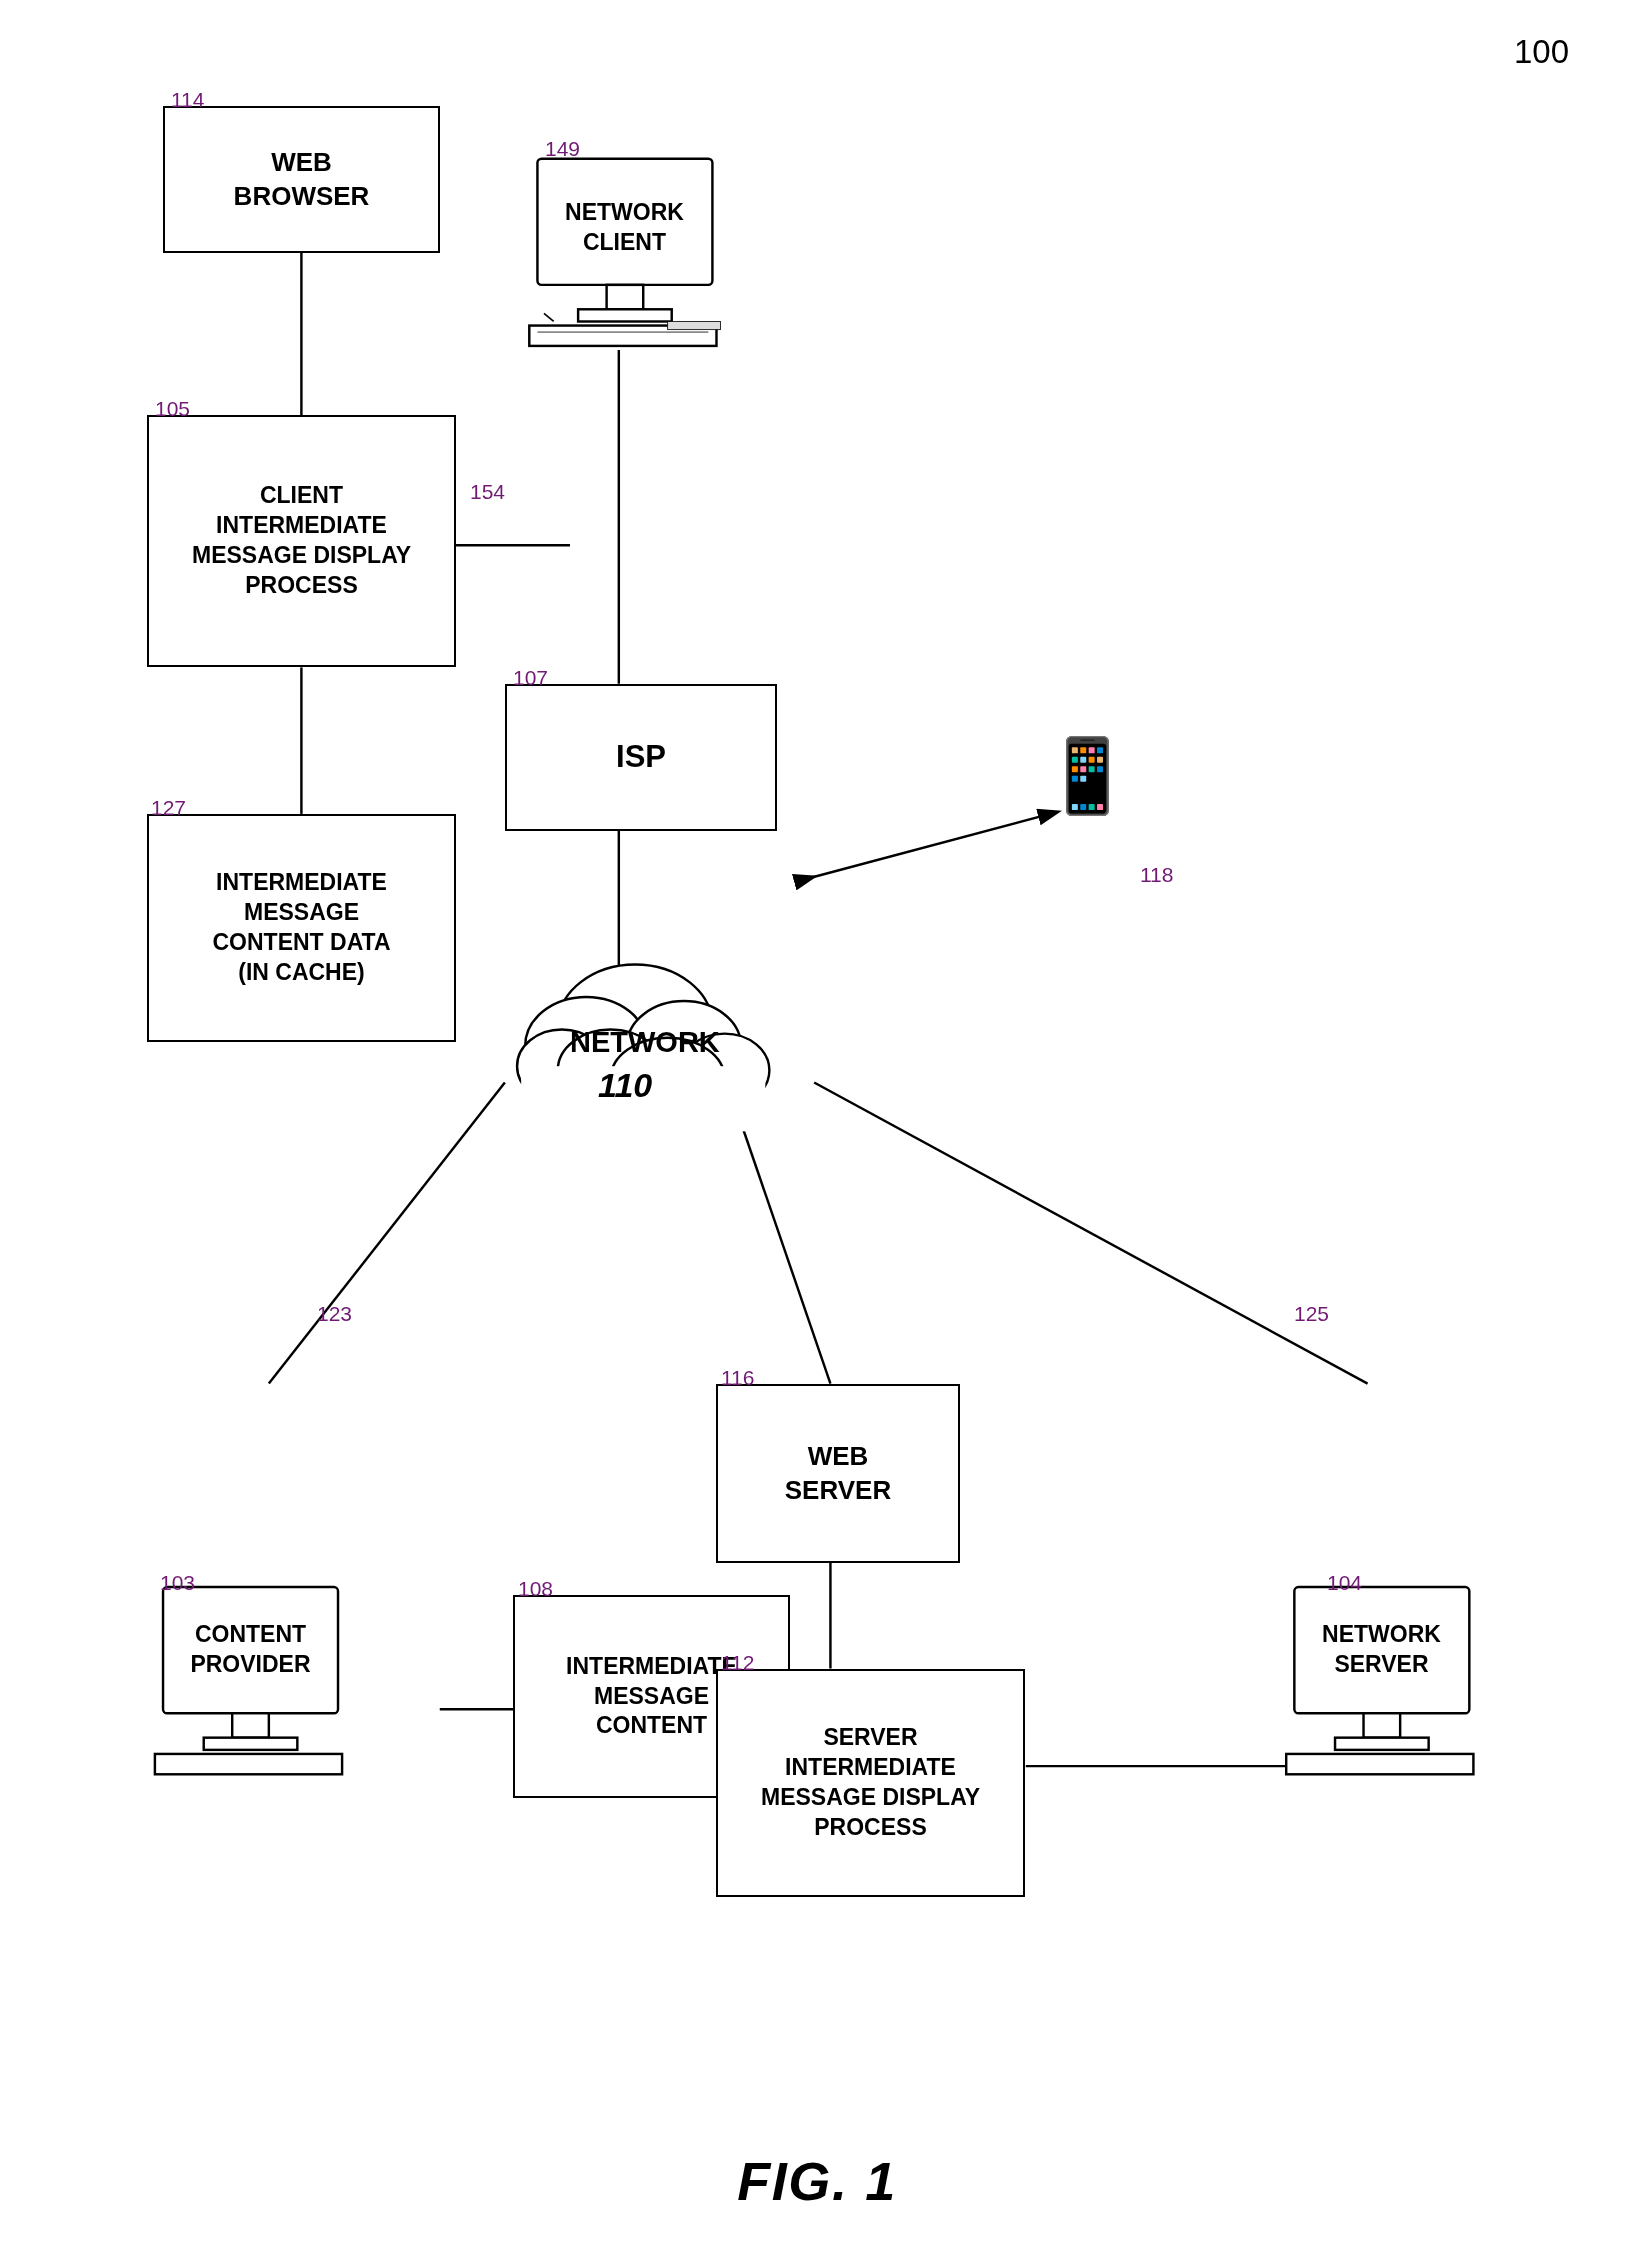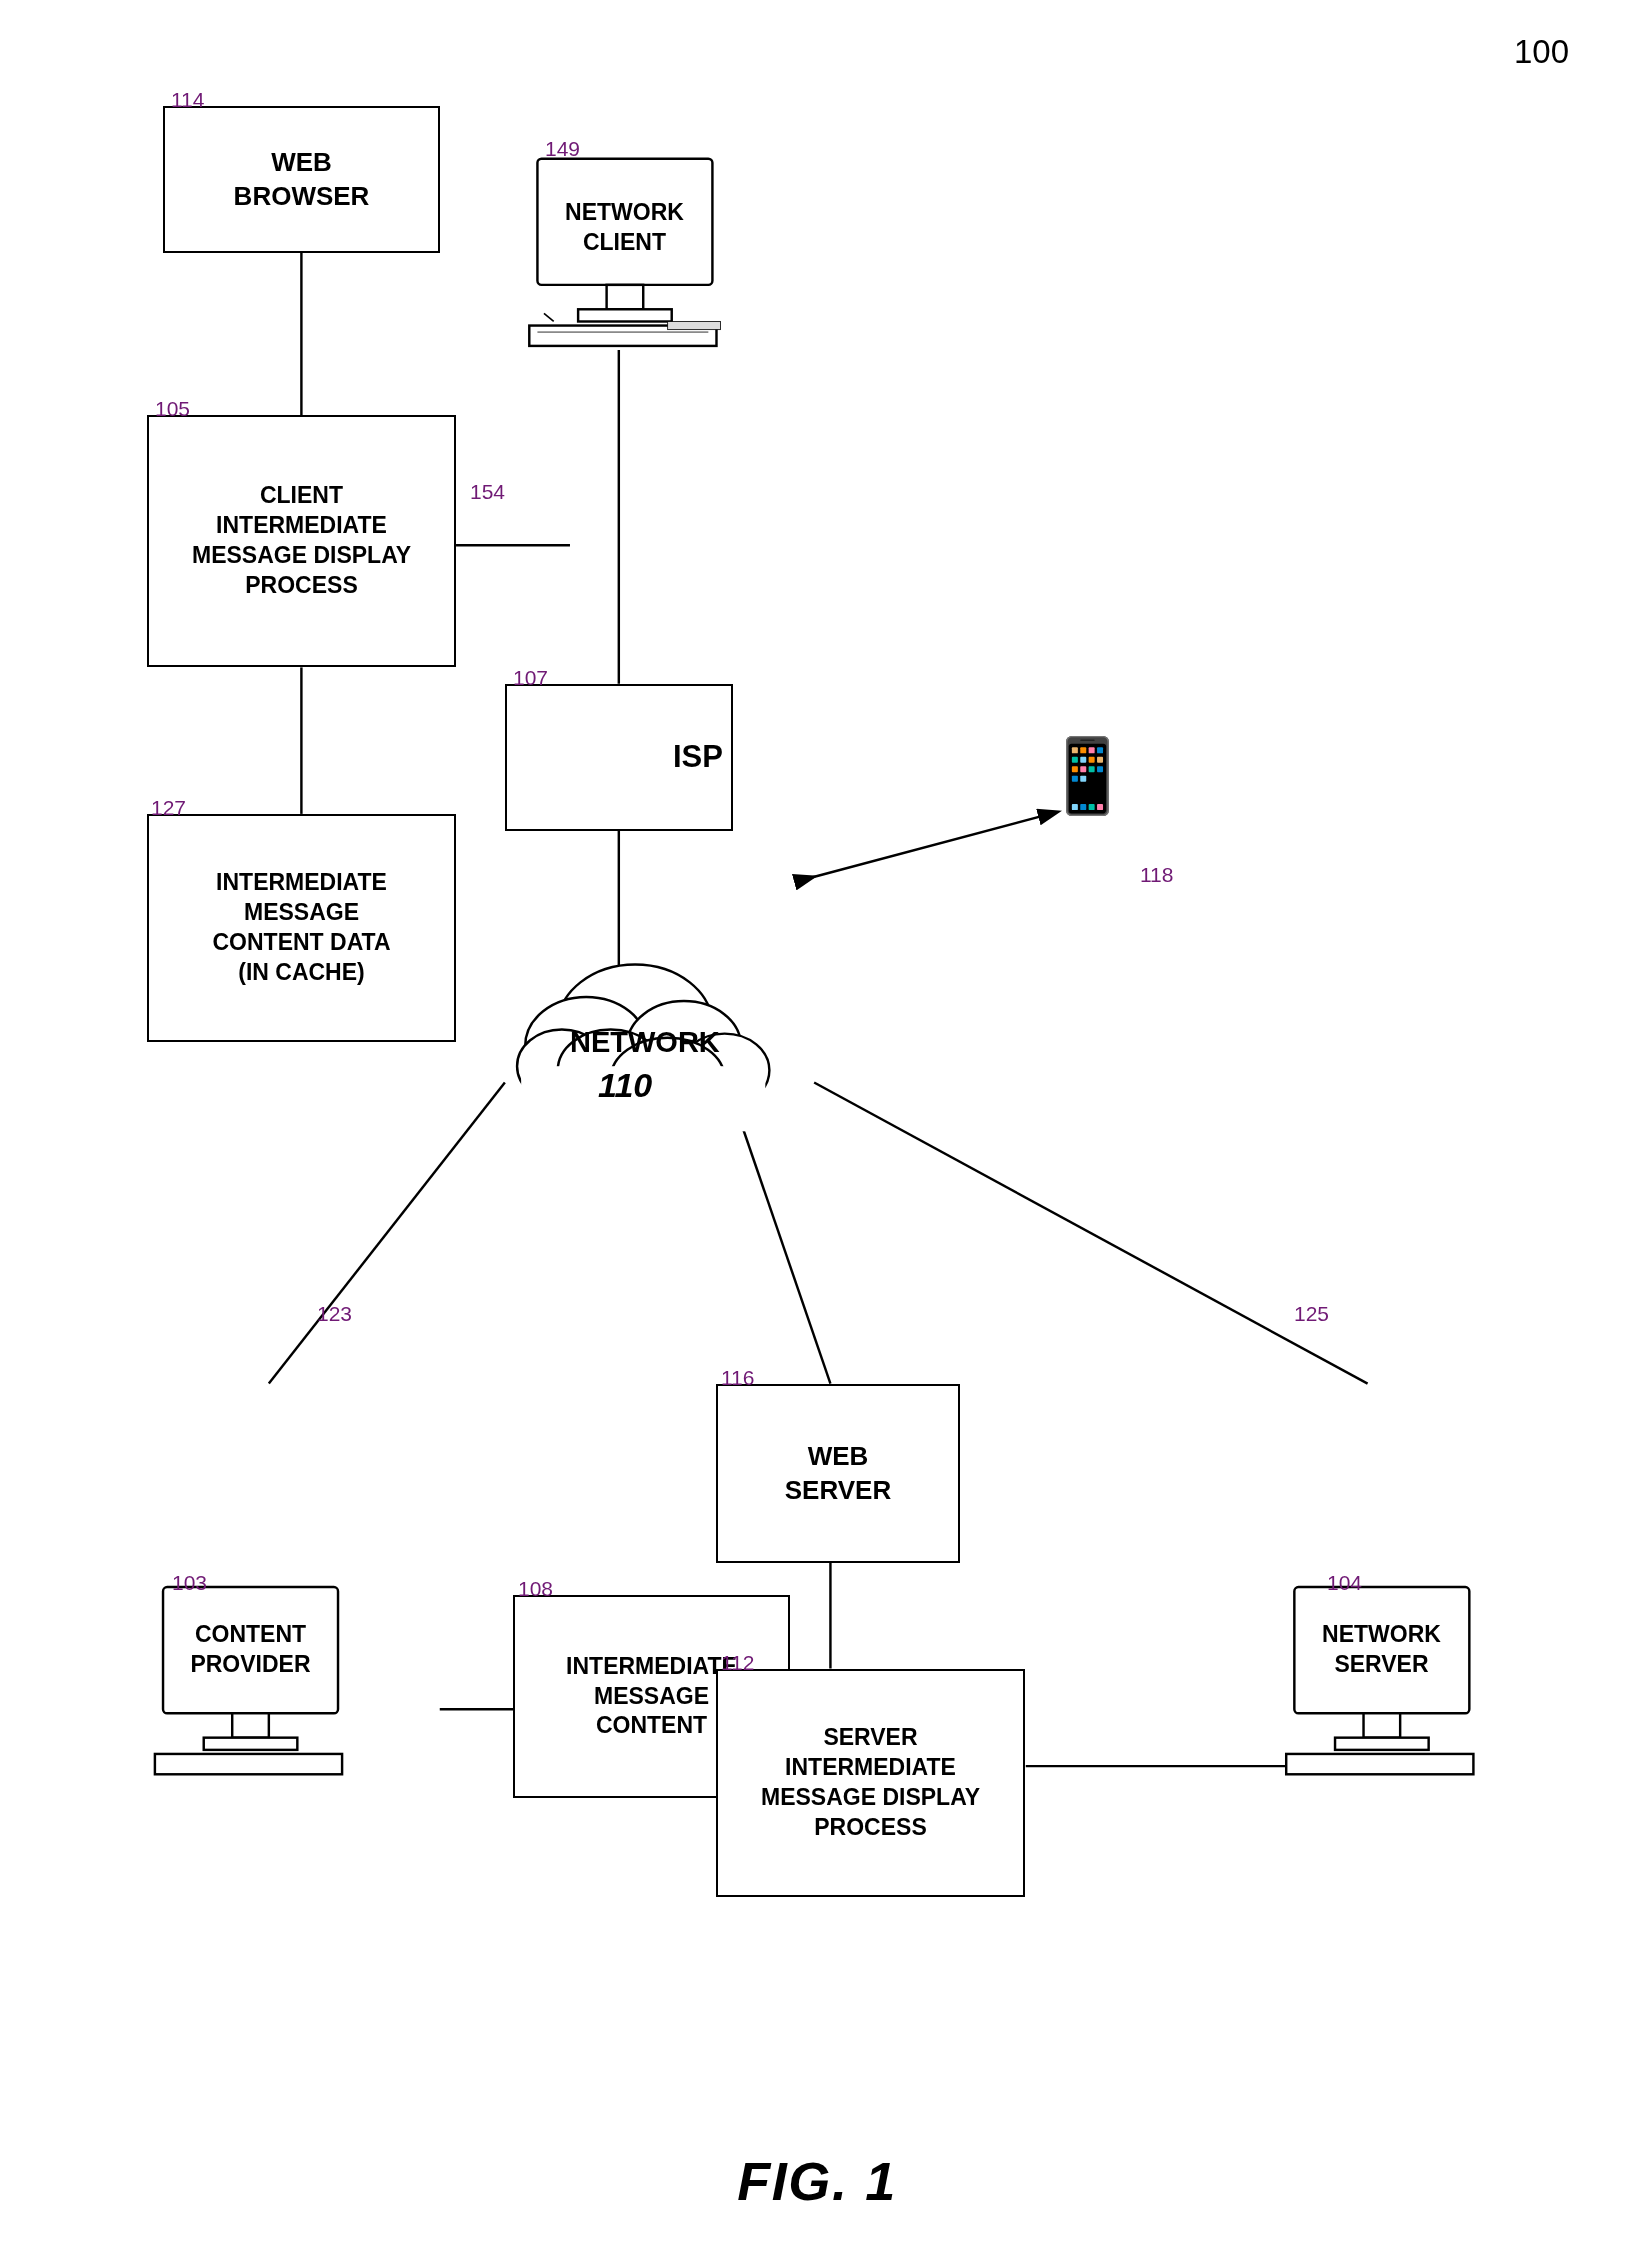--- a/index.html
+++ b/index.html
@@ -163,21 +163,21 @@
   </div>
   <div class="ref-label" style="left:151px; top:796px;">127</div>
 
   <div style="position:absolute; left:537px; top:175px; width:175px; height:106px;
               display:flex; align-items:center; justify-content:center;
               text-align:center; font-size:23px; font-weight:bold; line-height:1.3;">
     <span>NETWORK<br>CLIENT</span>
   </div>
   <div class="ref-label" style="left:545px; top:137px;">149</div>
 
-  <div class="box" style="left:505px; top:684px; width:228px; height:147px; font-size:31px;justify-content:flex-end;">
+  <div class="box" style="left:505px; top:684px; width:272px; height:147px; font-size:31px;">
     <span>ISP</span>
   </div>
   <div class="ref-label" style="left:513px; top:666px;">107</div>
 
   <div class="ref-label" style="left:470px; top:480px;">154</div>
 
   <div style="position:absolute; left:570px; top:1026px; font-size:29px; font-weight:bold; text-align:center;">
     <span>NETWORK</span>
   </div>
   <div style="position:absolute; left:598px; top:1066px; font-size:34px; font-style:italic; font-weight:bold;">
@@ -186,21 +186,21 @@
 
   <div class="ref-label" style="left:317px; top:1302px;">123</div>
 
   <div class="ref-label" style="left:1294px; top:1302px;">125</div>
 
   <div style="position:absolute; left:163px; top:1587px; width:175px; height:126px;
               display:flex; align-items:center; justify-content:center;
               text-align:center; font-size:23px; font-weight:bold; line-height:1.3;">
     <span>CONTENT<br>PROVIDER</span>
   </div>
-  <div class="ref-label" style="left:160px; top:1571px;margin-left:12px;">103</div>
+  <div class="ref-label" style="left:160px; top:1571px;">103</div>
 
   <div class="box" style="left:513px; top:1595px; width:277px; height:203px; font-size:23px;">
     <span>INTERMEDIATE<br>MESSAGE<br>CONTENT</span>
   </div>
   <div class="ref-label" style="left:518px; top:1577px;">108</div>
 
   <div class="box" style="left:716px; top:1384px; width:244px; height:179px; font-size:26px;">
     <span>WEB<br>SERVER</span>
   </div>
   <div class="ref-label" style="left:721px; top:1366px;">116</div>

